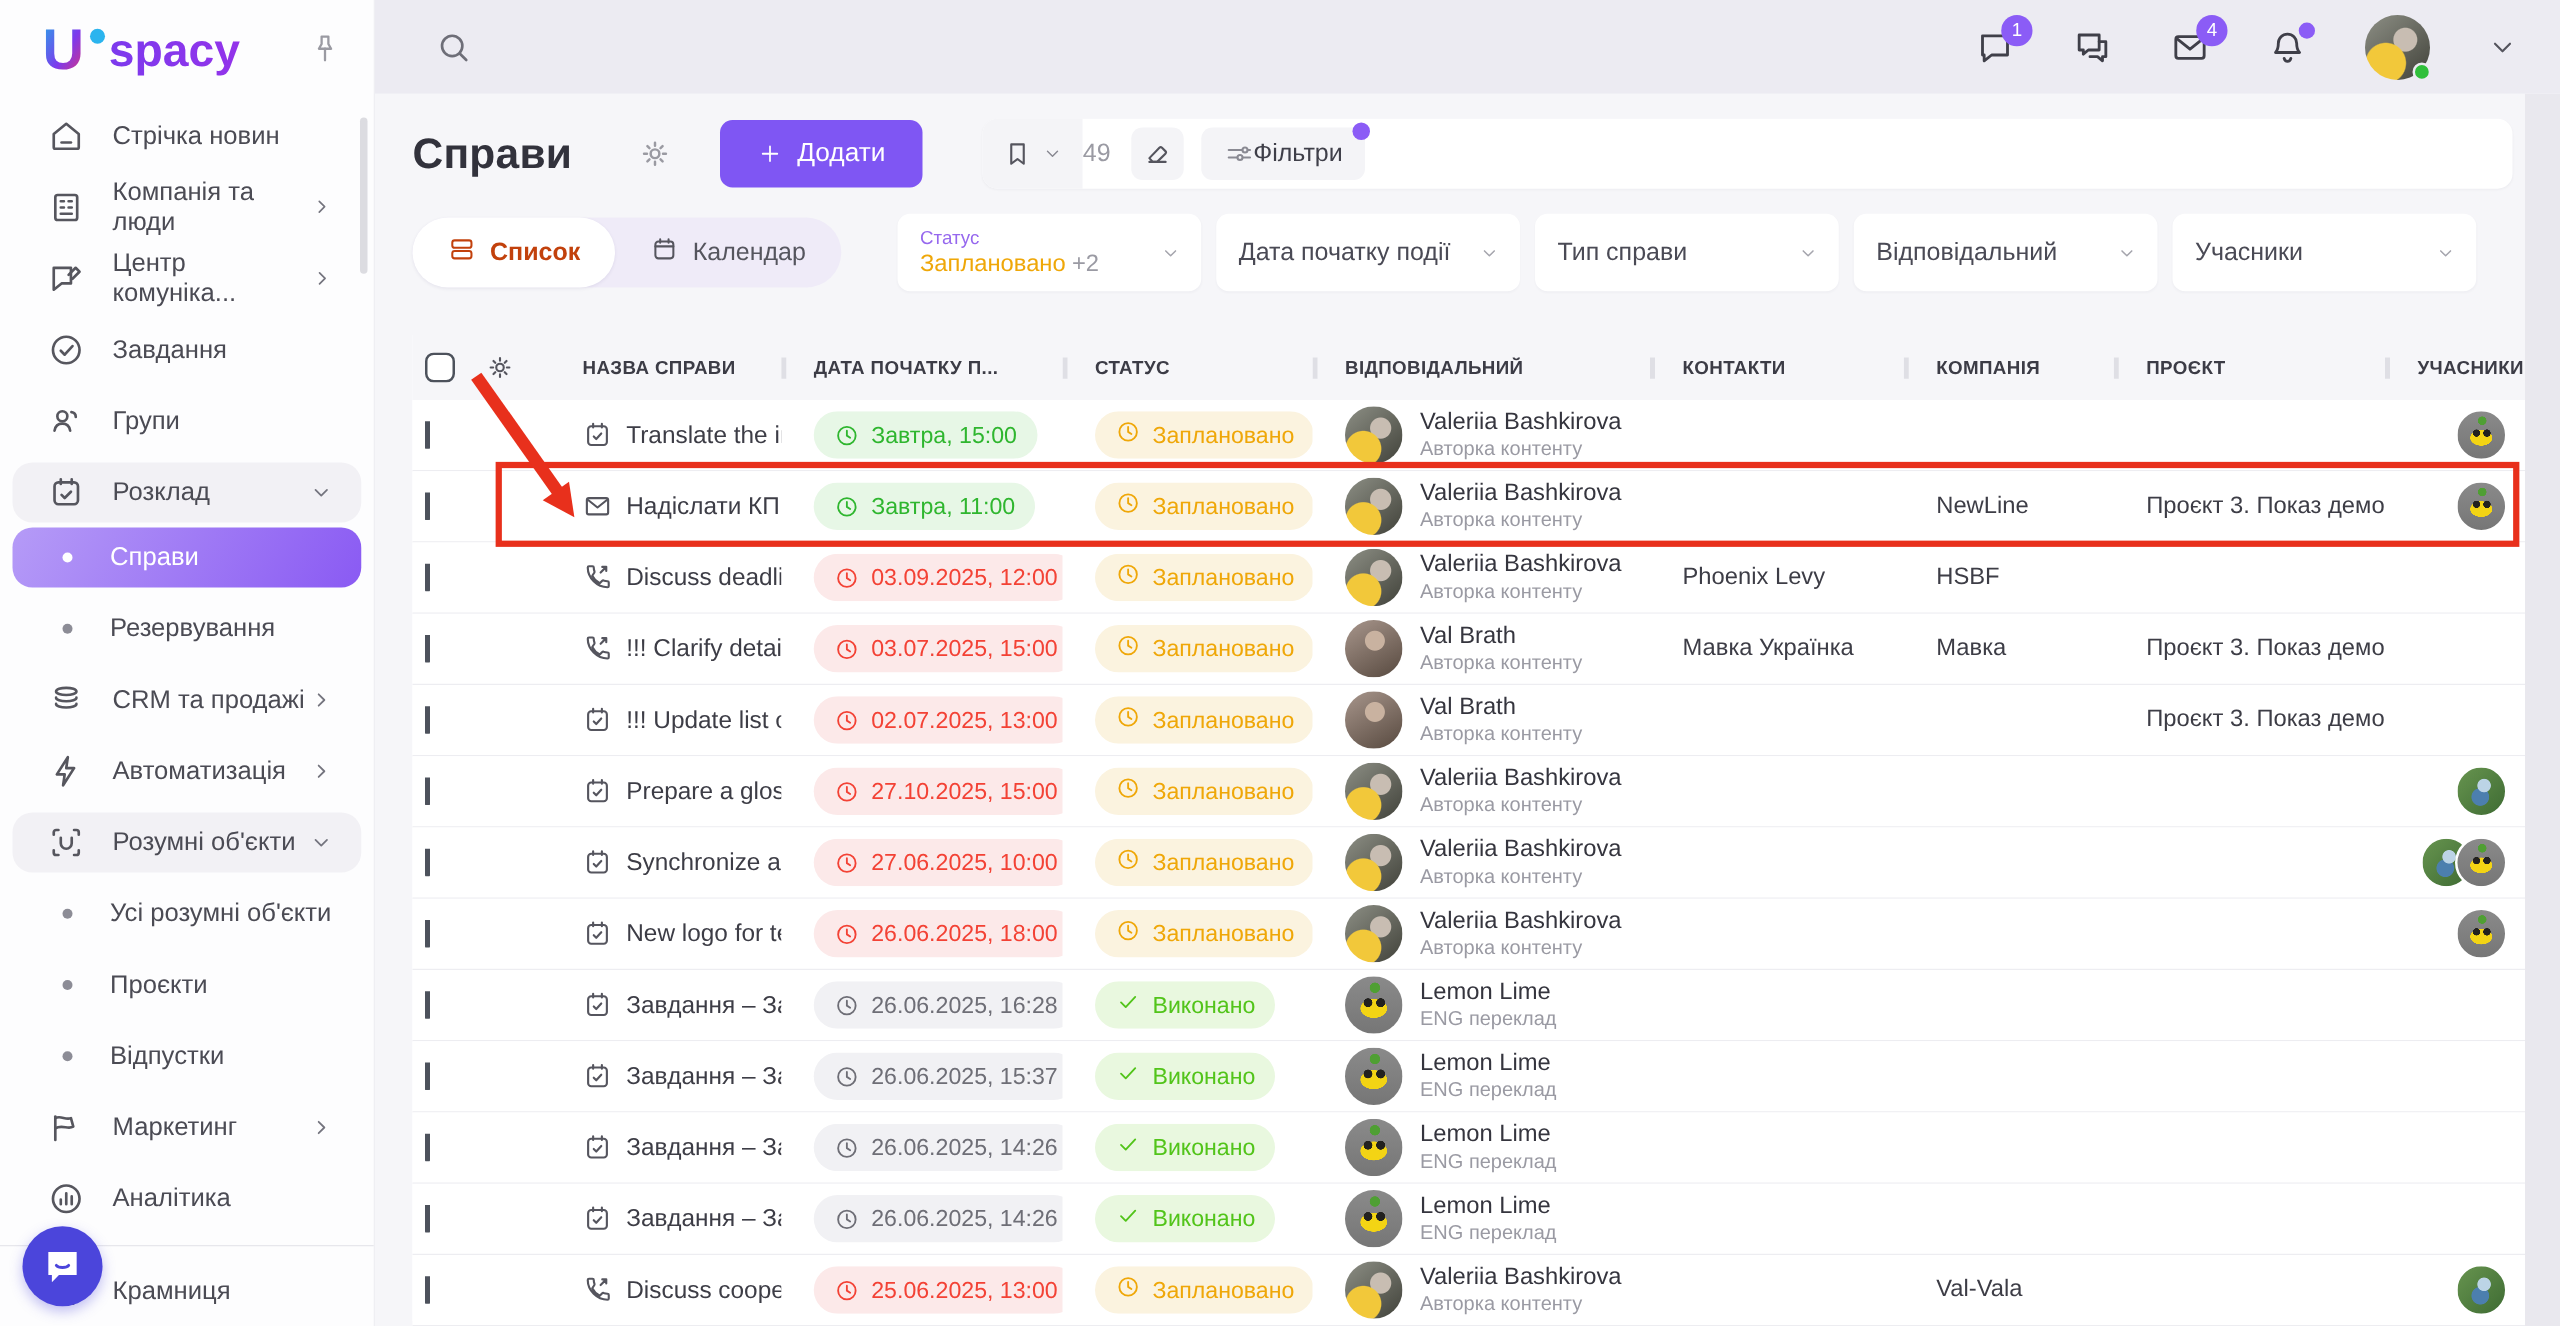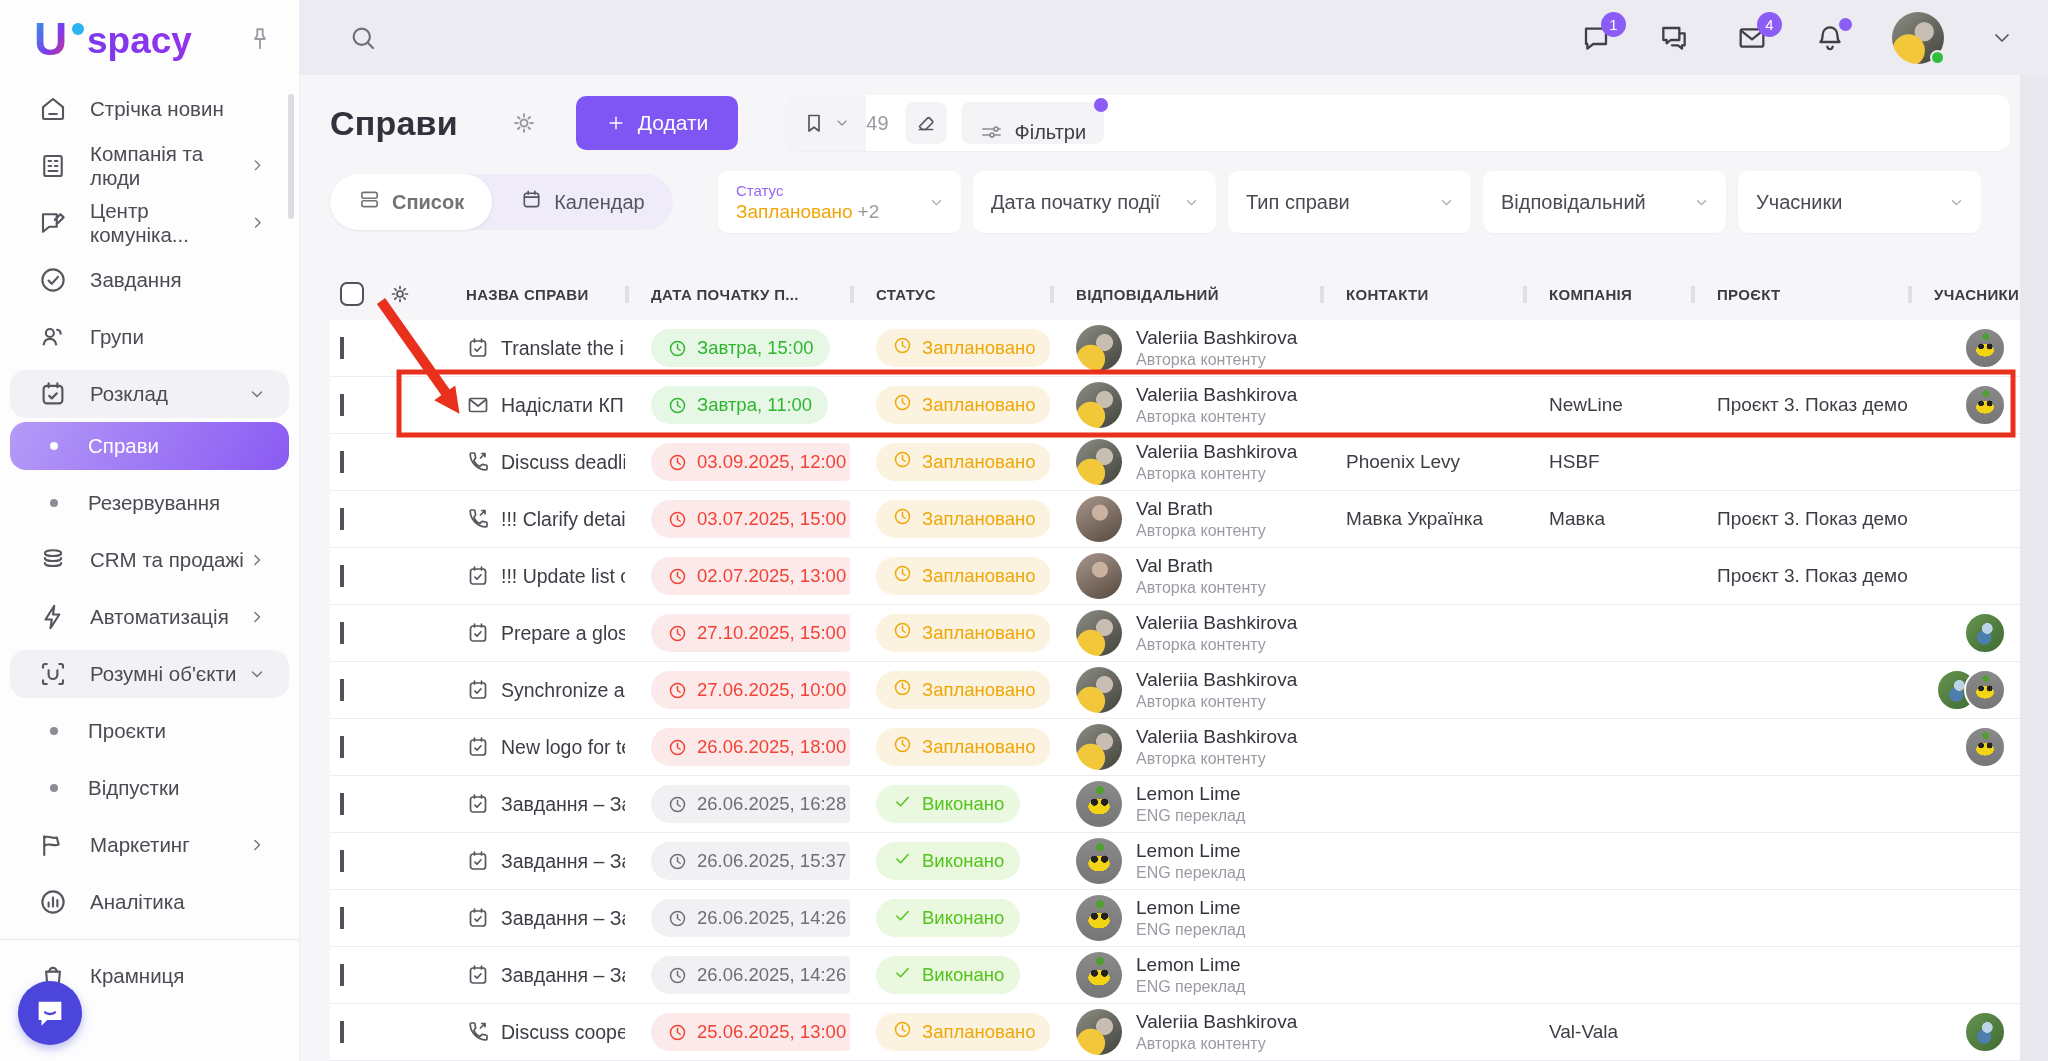--- a/index.html
+++ b/index.html
@@ -61,29 +61,29 @@
   .add-btn{margin-left:38px;height:54px;padding:0 30px;background:var(--purple);color:#fff;font-size:21px;border:none;border-radius:10px;display:flex;align-items:center;gap:12px;cursor:pointer}
   .searchbox{flex:1;margin-left:48px;height:56px;background:#fff;border-radius:12px;display:flex;align-items:center;box-shadow:0 1px 2px rgba(30,30,60,.04)}
   .bm-btn{height:100%;display:flex;align-items:center;gap:8px;padding:0 16px;background:#F4F4F7;border-radius:12px 0 0 12px;color:#55555e;cursor:pointer}
   .bm-btn svg{width:24px;height:24px}
   .bm-btn .v{width:16px;height:16px;color:#8a8a93}
   .searchbox input{flex:1;border:none;outline:none;font-size:21px;color:#44444d;padding:0 20px;background:transparent;font-family:inherit}
   .searchbox input::placeholder{color:#9a9aa3}
   .res-count{color:#9a9aa3;font-size:20px;margin-right:16px}
   .eraser-btn{width:42px;height:42px;border-radius:9px;background:#F4F4F7;display:flex;align-items:center;justify-content:center;color:#55555e;cursor:pointer}
   .eraser-btn svg{width:24px;height:24px}
-  .filters-btn{position:relative;margin:0 8px 0 14px;height:42px;border-radius:9px;background:#F4F4F7;display:flex;align-items:flex-end;gap:12px;padding:0 18px;font-size:20px;color:#3f3f49;cursor:pointer}
+  .filters-btn{position:relative;margin:0 8px 0 14px;height:42px;border-radius:9px;background:#F4F4F7;display:flex;align-items:center;gap:0;padding:0 18px;font-size:20px;color:#3f3f49;cursor:pointer}
   .filters-btn svg{width:24px;height:24px;color:#8a8a93}
   .filters-btn .fdot{position:absolute;top:-4px;right:-4px;width:14px;height:14px;border-radius:50%;background:var(--purple-badge)}
 
   .toolbar{height:62px;display:flex;align-items:center;padding:0 0 0 30px}
   .tabs{background:#EFEBF8;border-radius:28px;height:56px;display:flex;align-items:center;padding:0}
   .tab{height:56px;display:flex;align-items:center;gap:11px;padding:0 28px;border-radius:28px;font-size:20px;color:#55555e;cursor:pointer}
   .tab svg{width:23px;height:23px}
-  .tab.active{background:#fff;color:#737373;font-weight:bold;box-shadow:0 1px 3px rgba(40,30,90,.08)}
+  .tab.active{background:#fff;color:#c2410c;font-weight:bold;box-shadow:0 1px 3px rgba(40,30,90,.08)}
   .chips{margin-left:auto;margin-right:67px;display:flex;gap:12px}
   .chip{width:243px;height:62px;background:#fff;border-radius:10px;display:flex;align-items:center;padding:0 16px 0 18px;cursor:pointer;box-shadow:0 1px 2px rgba(30,30,60,.03)}
   .chip .chev{margin-left:auto;width:17px;height:17px;color:#a5a5ad}
   .chip-single{font-size:20px;color:#4a4a55}
   .chip-2l{display:flex;flex-direction:column;gap:2px}
   .chip-label{font-size:15px;color:#9668EE}
   .chip-valrow{font-size:19px}
   .chip-value{color:#EFA708}
   .chip-extra{color:#9a9aa3;margin-left:5px}
 
@@ -232,20 +232,24 @@
       </div>
       <div class="side-item openbg">
         <span class="ic-w"><svg class="ic" viewBox="0 0 24 24">
             <path d="M7 4H5.5A1.5 1.5 0 0 0 4 5.5V7M17 4h1.5A1.5 1.5 0 0 1 20 5.5V7M7 20H5.5A1.5 1.5 0 0 1 4 18.5V17M17 20h1.5a1.5 1.5 0 0 0 1.5-1.5V17"></path>
             <path d="M8.5 9v3.5a3.5 3.5 0 0 0 7 0V9"></path>
           </svg></span>
         <span>Розумні об'єкти</span>
         <span class="chev"><svg class="ic" viewBox="0 0 24 24">
             <path d="M6.5 9.5 12 15l5.5-5.5"></path>
           </svg></span>
+      </div>
+      <div class="side-item sub">
+        <span class="bullet"></span>
+        <span>Усі розумні об'єкти</span>
       </div>
       <div class="side-item sub">
         <span class="bullet"></span>
         <span>Проєкти</span>
       </div>
       <div class="side-item sub">
         <span class="bullet"></span>
         <span>Відпустки</span>
       </div>
       <div class="side-item">

